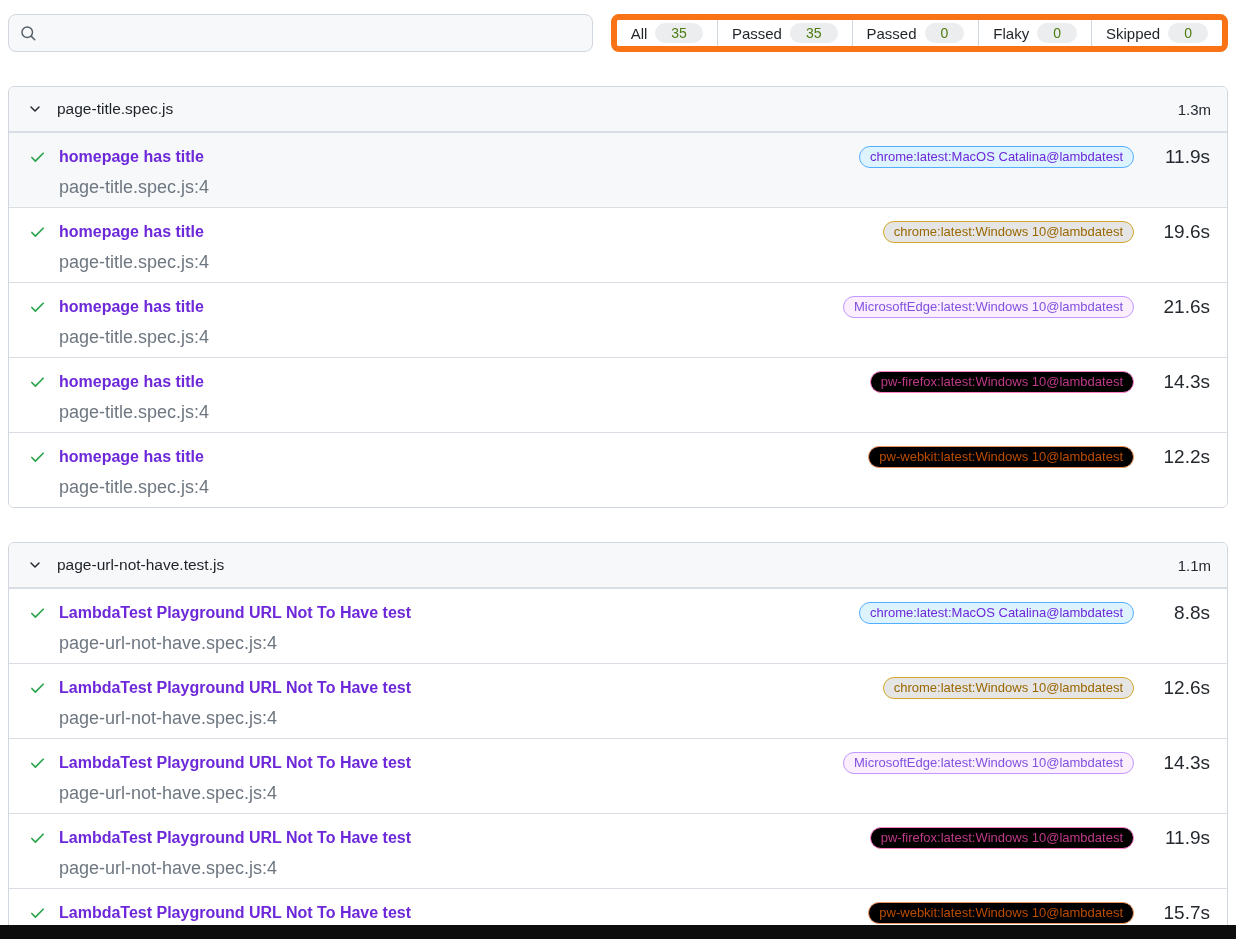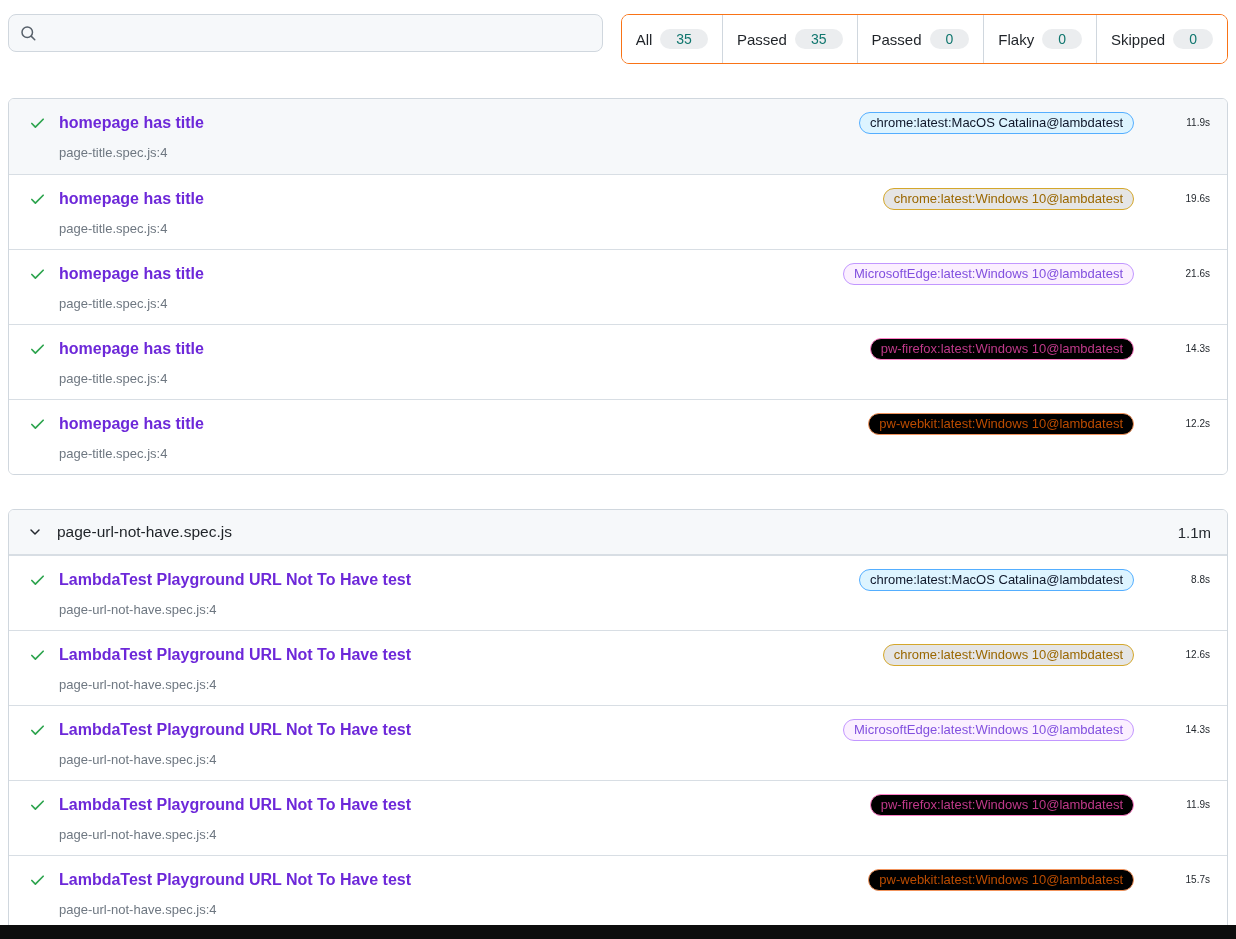--- a/index.html
+++ b/index.html
@@ -18,31 +18,31 @@
     flex: 1 1 auto; height: 38px; background: #f6f8fa;
     border: 1px solid #d0d7de; border-radius: 8px;
     display: flex; align-items: center; padding: 0 10px;
   }
   .searchbox svg { flex: 0 0 auto; margin-right: 8px; }
   .searchbox input {
     flex: 1; border: none; outline: none; background: transparent;
     font: 15px "Liberation Sans", sans-serif; color: #1f2328;
   }
   .tabs {
-    flex: 0 0 auto; display: flex; align-items: stretch; height: 50px;
-    border: 1px solid #f97316; border-radius: 8px; background: #ffffff; overflow: hidden;
+    flex: 0 0 auto; display: flex; align-items: stretch; height: 38px;
+    border: 6px solid #f97316; border-radius: 8px; background: #ffffff; overflow: hidden;
   }
   .tab {
     display: flex; align-items: center; gap: 8px; padding: 0 14px;
     font-size: 15px; color: #1f2328; cursor: pointer; background: #ffffff;
     border-right: 1px solid #d0d7de; white-space: nowrap;
   }
   .tab:last-child { border-right: none; }
   .tab .counter {
-    background: rgba(175,184,193,0.25); color: #0f766e;
+    background: rgba(175,184,193,0.25); color: #4d7c0f;
     border-radius: 10px; padding: 1px 16px; font-size: 14px; line-height: 18px;
   }
 
   
   .group {
     border: 1px solid #d0d7de; border-radius: 6px; overflow: hidden;
     margin-bottom: 34px; background: #ffffff;
   }
   .group-header {
     display: flex; align-items: center; height: 45px; padding: 0 16px 0 18px;
@@ -55,34 +55,34 @@
   .test-row {
     display: flex; align-items: flex-start;
     padding: 13px 17px 0 20px; height: 75px;
     border-top: 1px solid #d8dee4; background: #ffffff; cursor: pointer;
   }
   .test-row:first-of-type { border-top: none; }
   .test-row.highlighted { background: #f6f8fa; }
   .check { display: flex; align-items: center; margin: 3px 13px 0 0; flex: 0 0 auto; }
   .test-main { flex: 1 1 auto; min-width: 0; }
   .test-title { font-size: 16px; font-weight: 600; color: #6d28d9; line-height: 22px; }
-  .test-location { font-size: 13px; color: #6e7781; line-height: 20px; margin-top: 9px; }
+  .test-location { font-size: 18px; color: #6e7781; line-height: 20px; margin-top: 9px; }
   .badge {
     flex: 0 0 auto; margin: 0 22px 0 12px;
     font-size: 13px; line-height: 18px; padding: 1px 10px;
     border-radius: 12px; border: 1px solid transparent; white-space: nowrap;
   }
-  .badge[data-color="blue"]   { color: #0f172a; background: #ddf4ff; border-color: #54aeff; text-align: center; }
+  .badge[data-color="blue"]   { color: #6d28d9; background: #ddf4ff; border-color: #54aeff; text-align: center; }
   .badge[data-color="yellow"] { color: #9a6700; background: #e5e5e5; border-color: #d4a72c; }
   .badge[data-color="purple"] { color: #8250df; background: #fbefff; border-color: #c297ff; }
   .badge[data-color="pink"]   { color: #bf3989; background: #000000; border-color: #ff80c8; text-align: right; }
   .badge[data-color="orange"] { color: #bc4c00; background: #000000; border-color: #f1935c; text-align: center; }
   .duration {
     flex: 0 0 auto; width: 54px; text-align: right;
-    font-size: 10px; color: #24292f; line-height: 21px;
+    font-size: 19px; color: #24292f; line-height: 21px;
   }
 
   .bottom-bar {
     position: absolute; left: 0; bottom: 0; width: 1236px; height: 14px;
     background: #0d0d0d; z-index: 5;
   }
 </style>
 </head>
 <body>
 
@@ -114,20 +114,29 @@
         <span class="counter">0</span>
       </div>
       <div class="tab">
         <span>Skipped</span>
         <span class="counter">0</span>
       </div>
     </div>
   </div>
 
   <div class="group">
+    <div class="group-header">
+      <span class="chev">
+        <svg width="16" height="16" viewBox="0 0 24 24" fill="none" stroke="#24292f" stroke-width="2.2" stroke-linecap="round" stroke-linejoin="round">
+            <polyline points="6 9 12 15 18 9"></polyline>
+          </svg>
+      </span>
+      <span class="group-file">page-title.spec.js</span>
+      <span class="group-duration">1.3m</span>
+    </div>
 
     <div class="test-row highlighted">
       <span class="check">
           <svg width="17" height="17" viewBox="0 0 24 24" fill="none" stroke="#2da44e" stroke-width="2.4" stroke-linecap="round" stroke-linejoin="round">
             <polyline points="20 6 9 17 4 12"></polyline>
           </svg>
         </span>
       <div class="test-main">
         <div class="test-title">homepage has title</div>
         <div class="test-location">page-title.spec.js:4</div>
@@ -193,21 +202,21 @@
     </div>
   </div>
 
   <div class="group">
     <div class="group-header">
       <span class="chev">
         <svg width="16" height="16" viewBox="0 0 24 24" fill="none" stroke="#24292f" stroke-width="2.2" stroke-linecap="round" stroke-linejoin="round">
             <polyline points="6 9 12 15 18 9"></polyline>
           </svg>
       </span>
-      <span class="group-file">page-url-not-have.spec.js</span>
+      <span class="group-file">page-url-not-have.test.js</span>
       <span class="group-duration">1.1m</span>
     </div>
 
     <div class="test-row">
       <span class="check">
           <svg width="17" height="17" viewBox="0 0 24 24" fill="none" stroke="#2da44e" stroke-width="2.4" stroke-linecap="round" stroke-linejoin="round">
             <polyline points="20 6 9 17 4 12"></polyline>
           </svg>
         </span>
       <div class="test-main">

